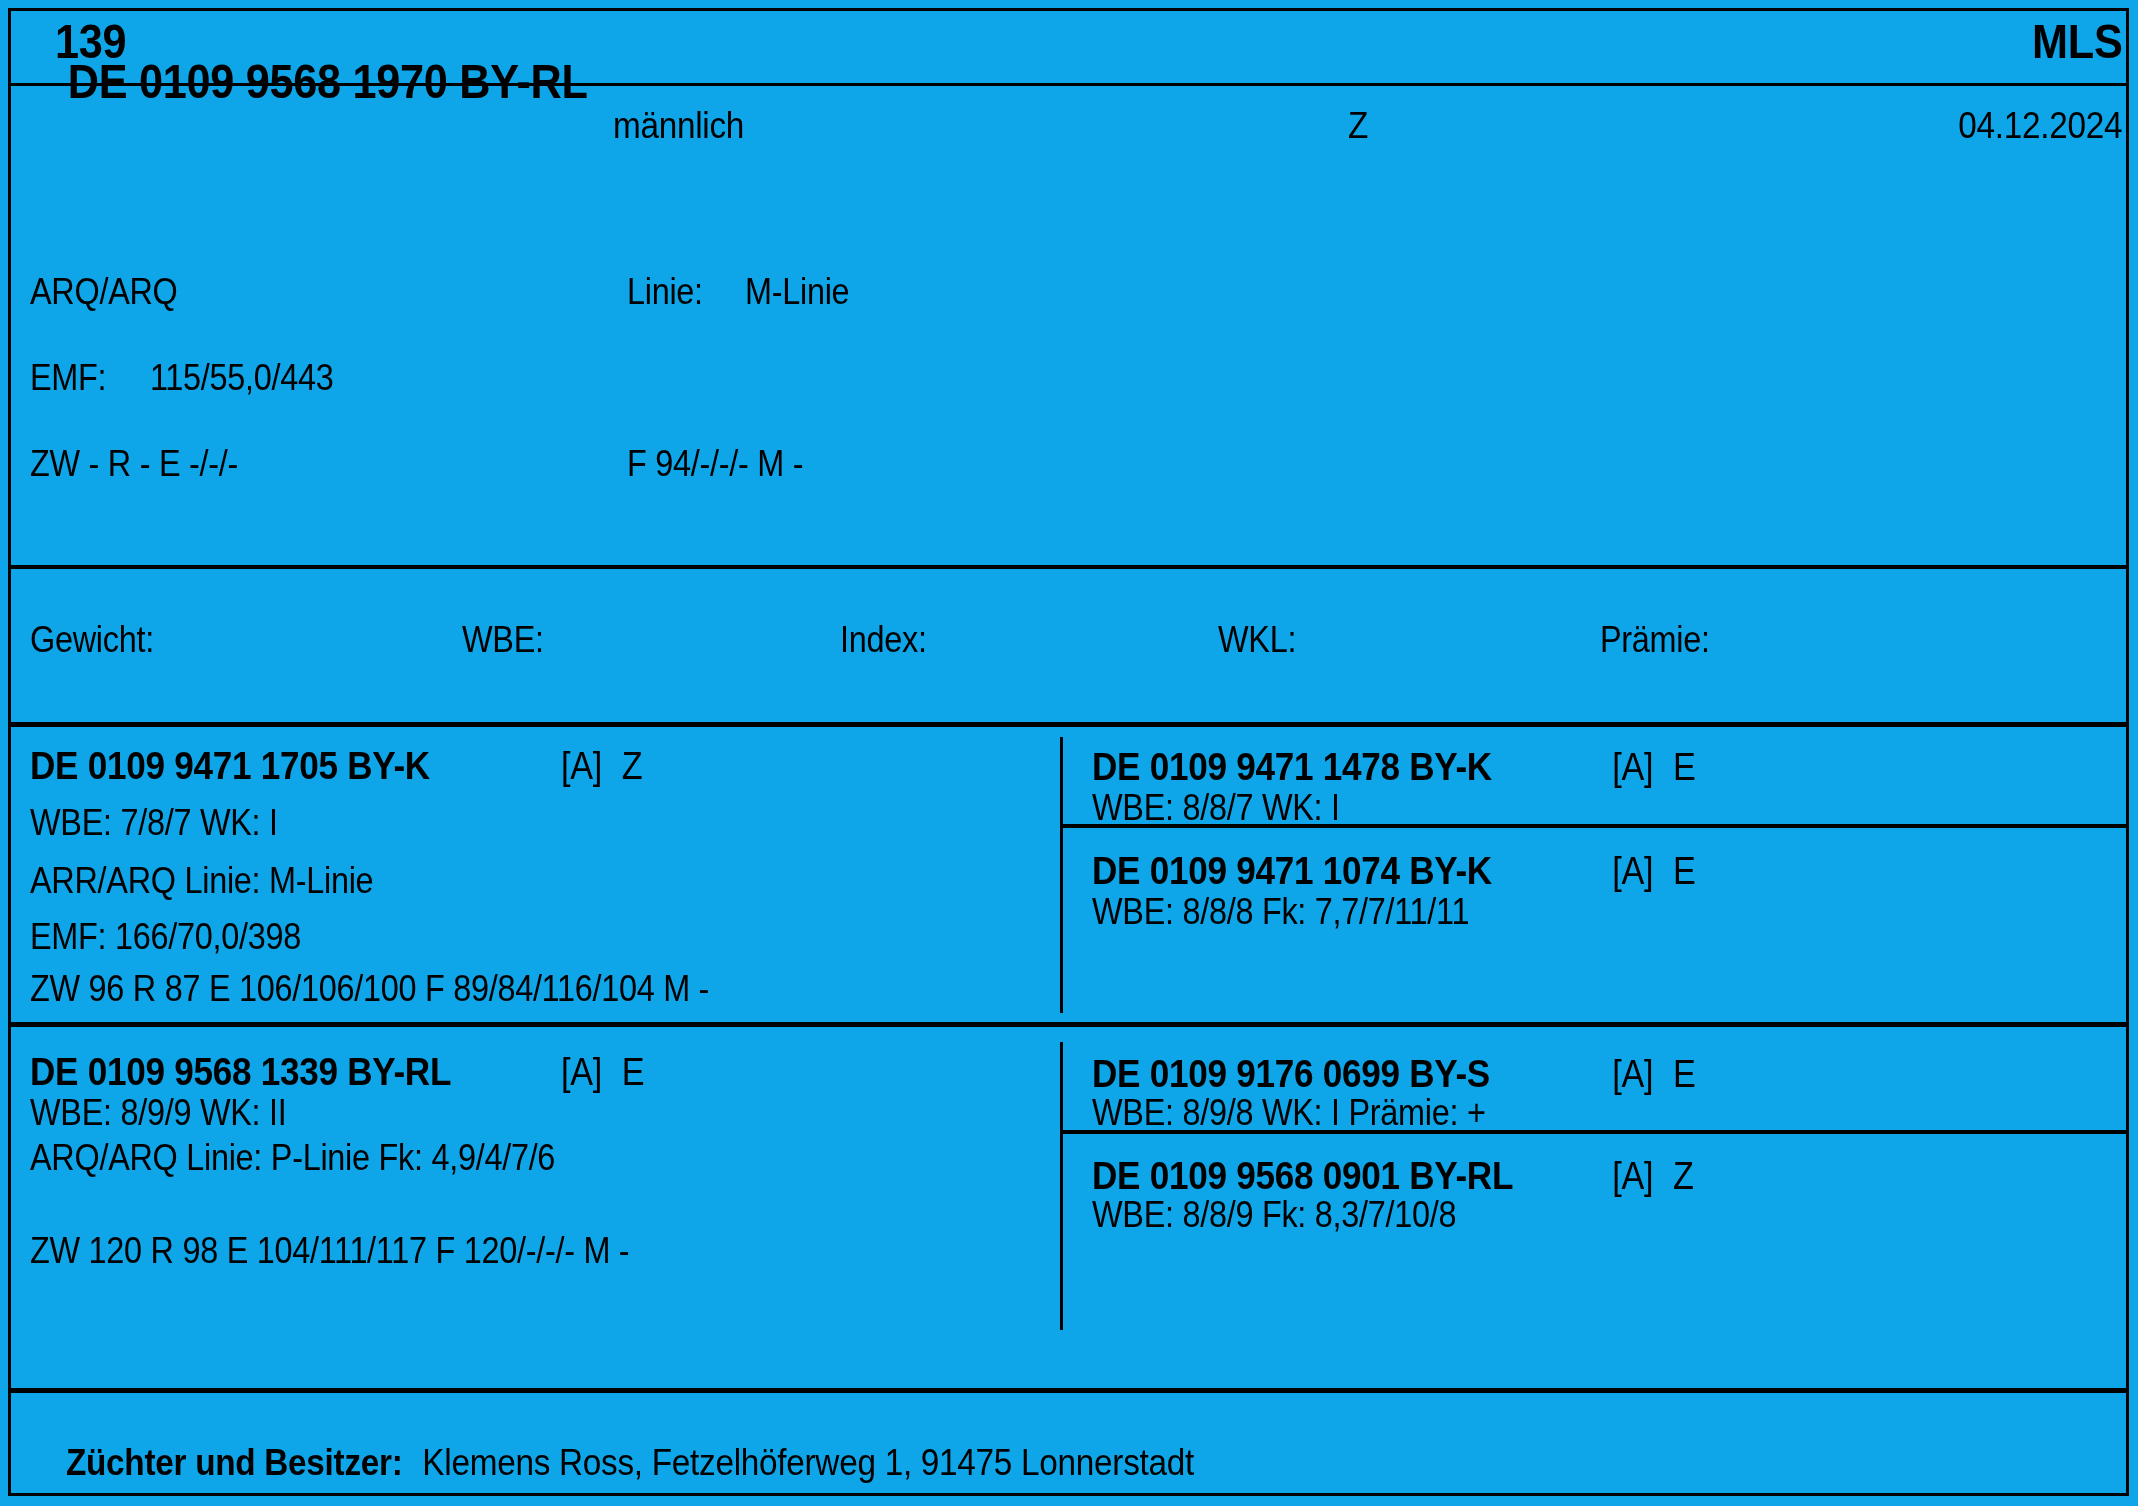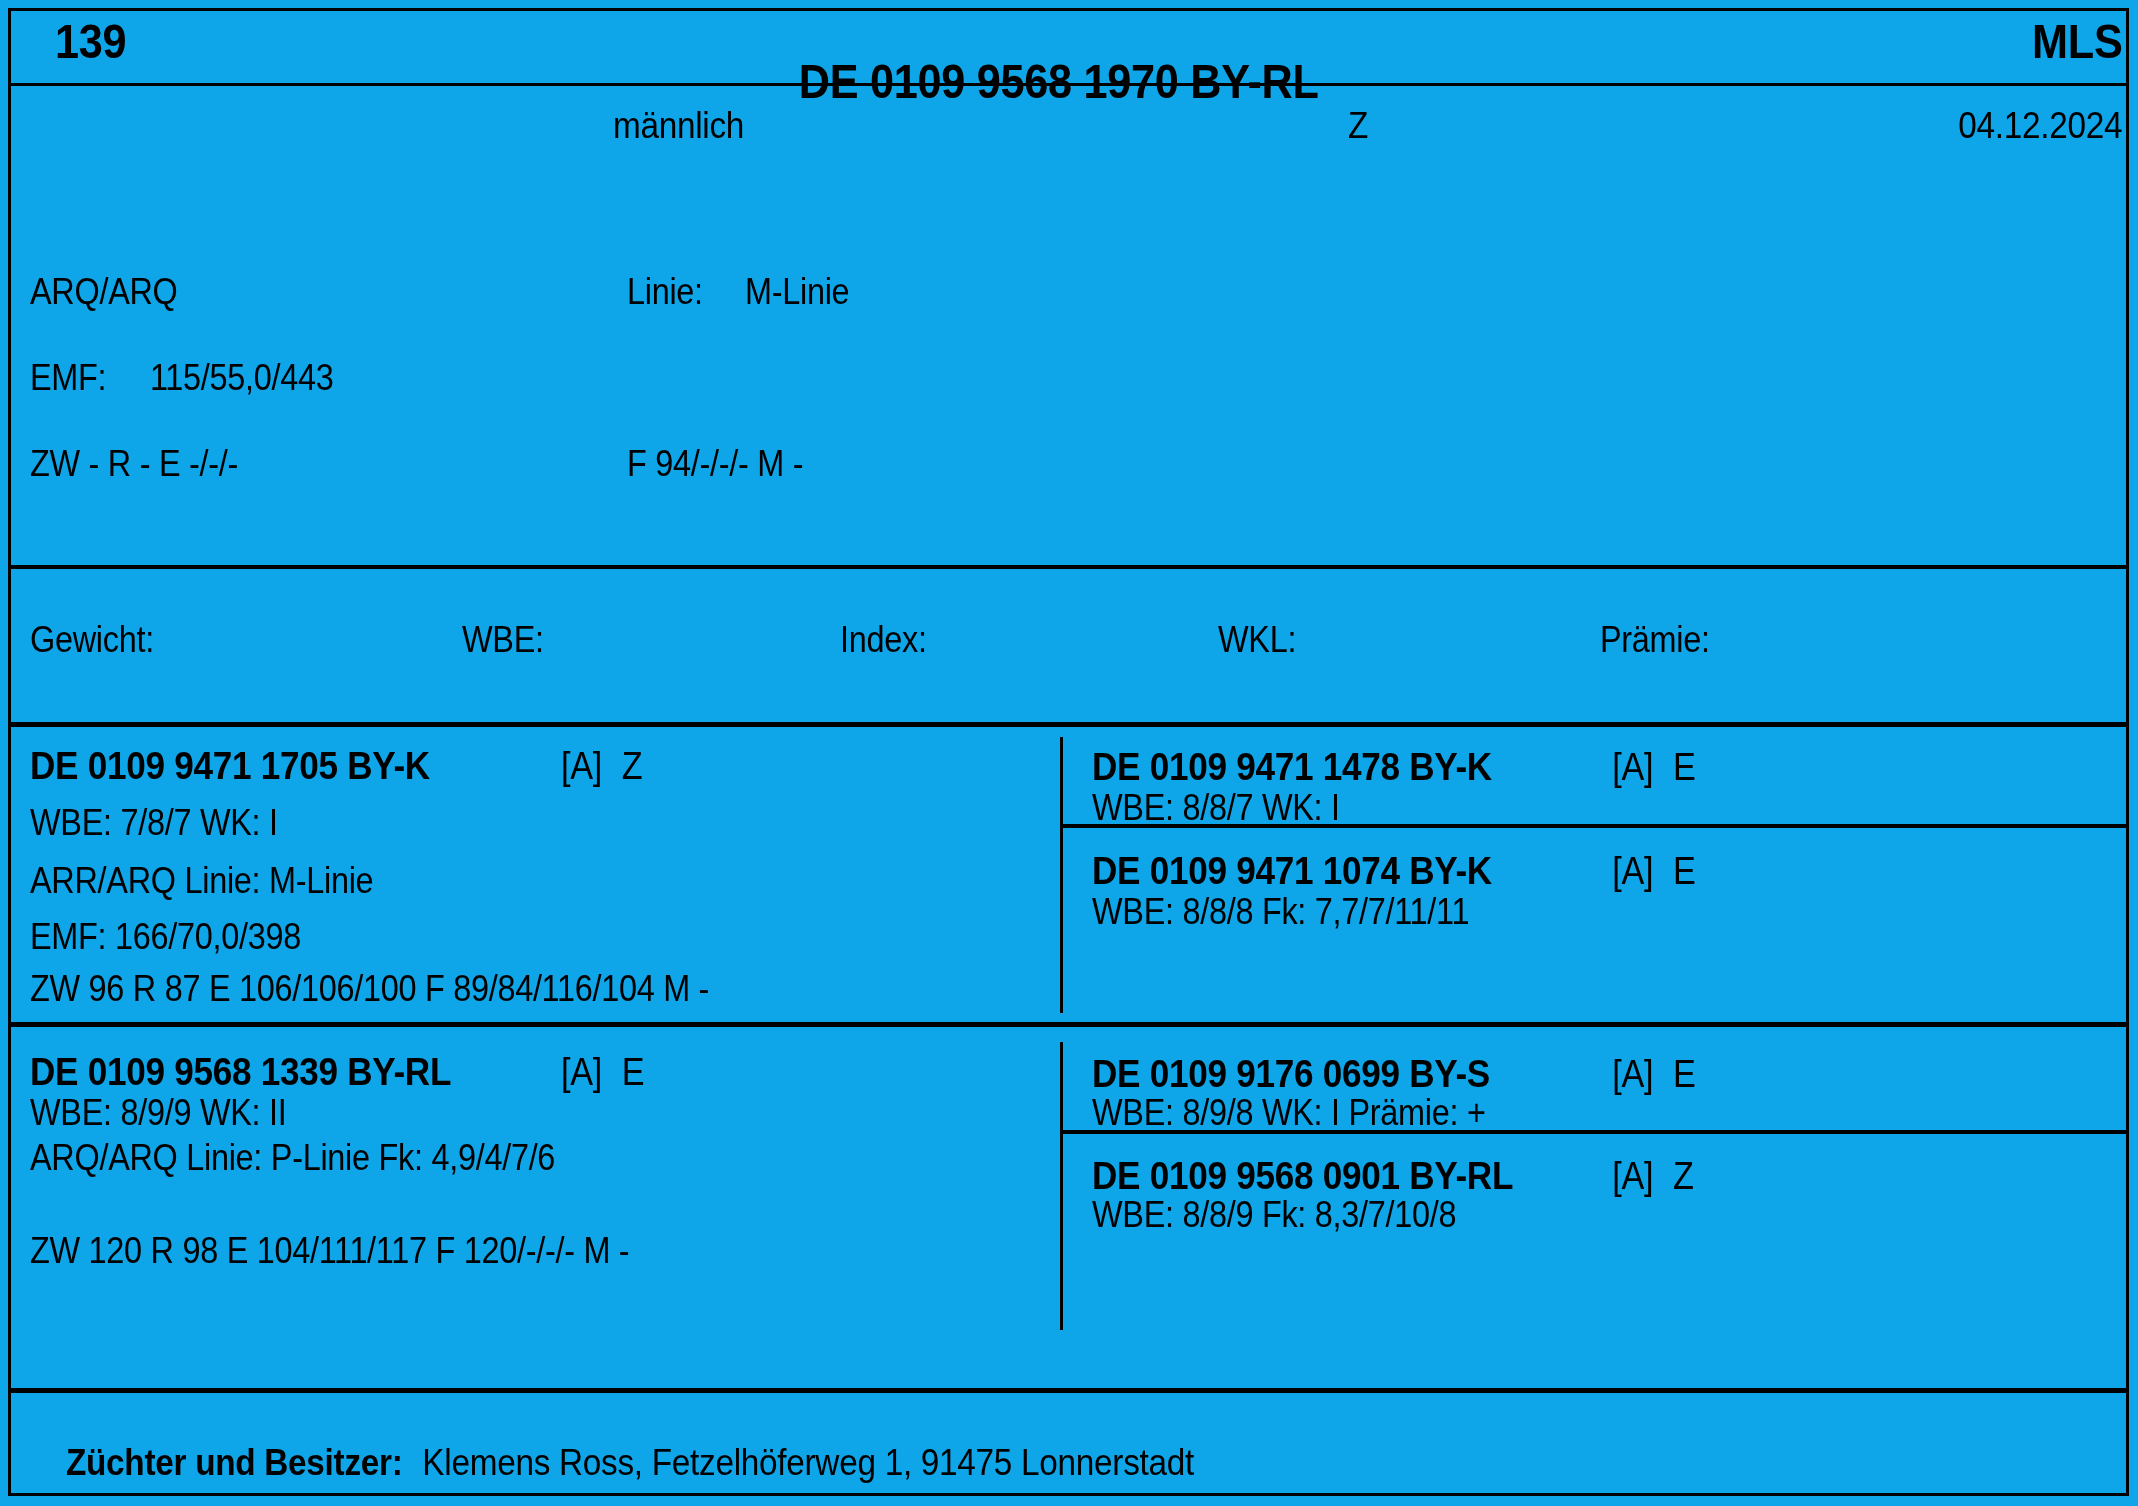--- a/index.html
+++ b/index.html
@@ -19,21 +19,21 @@
   .vrule{position:absolute;background:#000;width:3px;}
   .t{position:absolute;font-size:36px;line-height:1.1;white-space:pre;letter-spacing:-0.3px;}
   .b{font-weight:700;}
   .cond{transform:scaleX(0.9);transform-origin:0 50%;}
   .orig-r{transform-origin:100% 50%;}
   .hd{font-size:48px;font-weight:700;}
   .idrow{display:flex;align-items:baseline;}
   .idrow .id{font-weight:700;font-size:39px;display:inline-block;}
   .idrow .brk{font-size:38px;}
   .idrow .cod{font-size:38px;margin-left:22px;}
-  .ctr{left:0;width:2078px;text-align:center;}
+  .ctr{left:0;width:2078px;}
   .ctr .inner{display:inline-block;transform:scaleX(0.9);transform-origin:50% 50%;}
 </style>
 </head>
 <body>
 
 <div class="page">
 
   <div class="frame"></div>
 
   <div class="t hd cond" style="left:55px;top:16px;">139</div>

